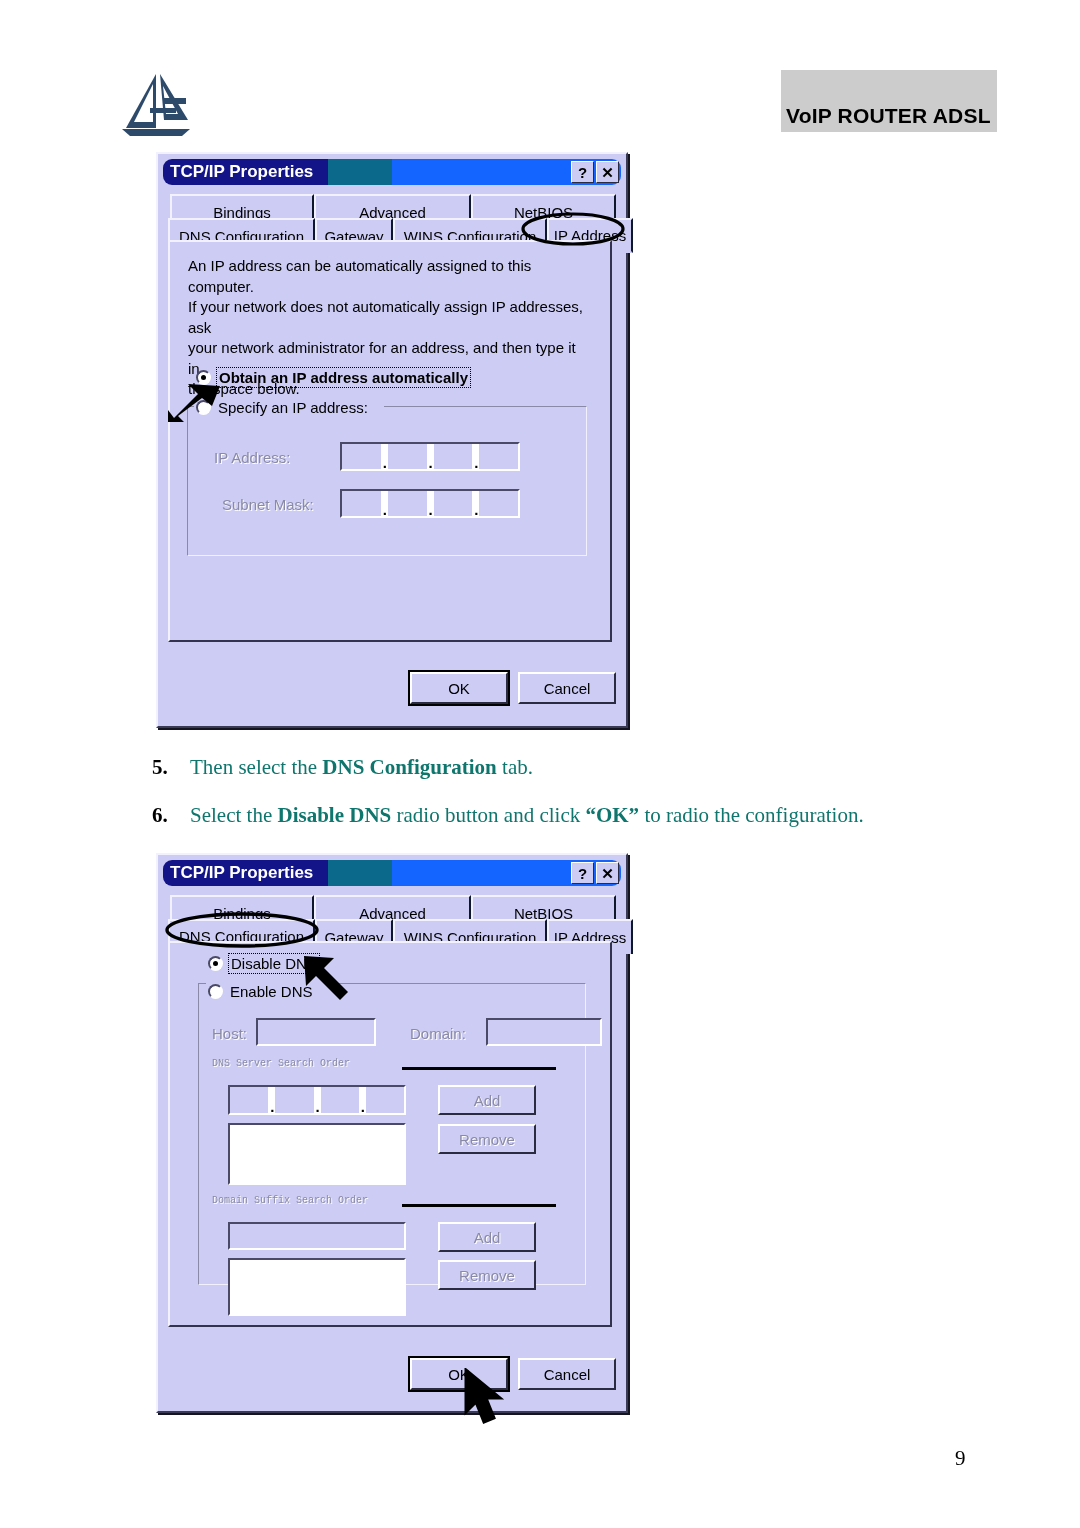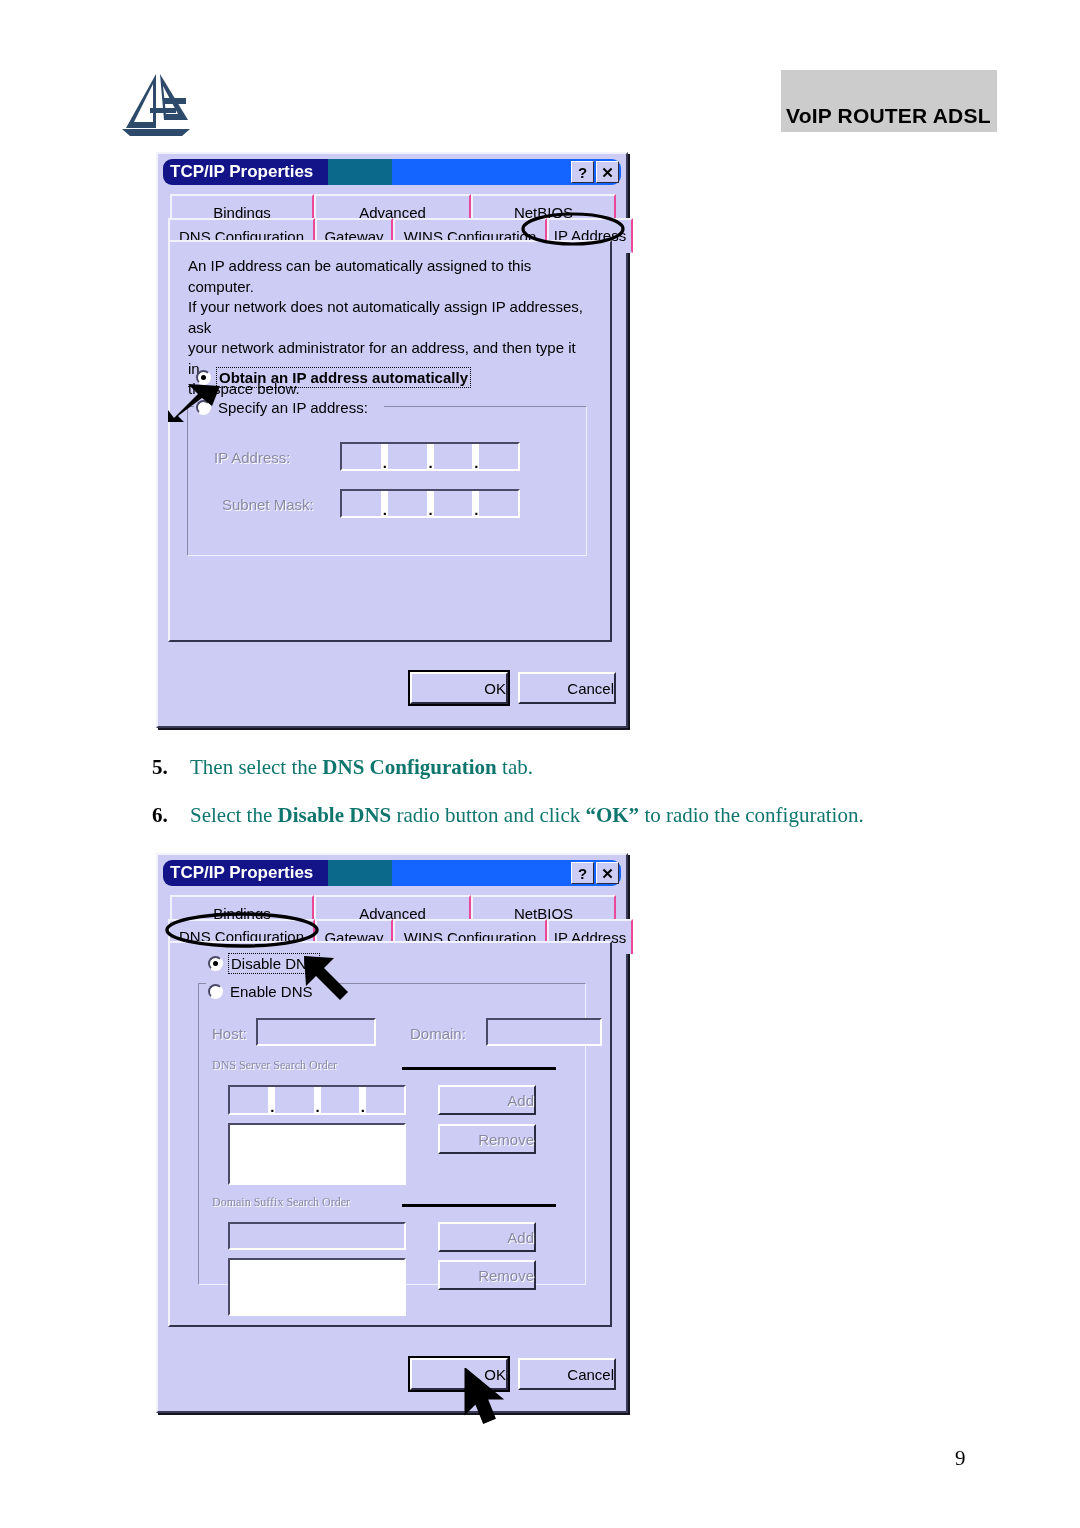--- a/index.html
+++ b/index.html
@@ -75,21 +75,21 @@
     display: flex; align-items: center; justify-content: center;
     font-family: "Liberation Sans", sans-serif;
     line-height: 1;
   }
   .tabrow { position: absolute; left: 0; display: flex; }
   .tab {
     height: 35px;
     background: #ccccf5;
     border-top: 2px solid #f2f2ff;
     border-left: 2px solid #f2f2ff;
-    border-right: 2px solid #ec4899;
+    border-right: 2px solid #0f172a;
     display: flex; align-items: center; justify-content: center;
     font-size: 15px; color: #000;
     font-family: "Liberation Sans", sans-serif;
     white-space: nowrap;
     box-sizing: border-box;
   }
   .tab.active { font-weight: normal; }
 
   
   .panel {
@@ -187,34 +187,34 @@
   }
 
   
   .btn {
     position: absolute;
     background: #ccccf5;
     border-top: 2px solid #ffffff;
     border-left: 2px solid #ffffff;
     border-right: 2px solid #2a2a40;
     border-bottom: 2px solid #2a2a40;
-    display: flex; align-items: center; justify-content: flex-end;
+    display: flex; align-items: center; justify-content: center;
     font-size: 15px; color: #000;
     font-family: "Liberation Sans", sans-serif;
     box-sizing: border-box;
   }
   .btn.default { box-shadow: 0 0 0 2px #000000; }
   .btn.disabled { color: #8a8aa5; text-shadow: 1px 1px 0 #ffffff; }
 
   
   .sec-title {
     position: absolute;
-    font-size: 12px; color: #8a8aa5;
+    font-size: 10px; color: #8a8aa5;
     text-shadow: 1px 1px 0 #ffffff;
-    font-family: Liberation Serif, serif;
+    font-family: Liberation Mono, monospace;
     white-space: nowrap;
   }
   .sec-rule {
     position: absolute; height: 3px; background: #000000;
   }
 
   
   .annot-ellipse { position: absolute; pointer-events: none; }
   .annot-arrow  { position: absolute; pointer-events: none; }
 

